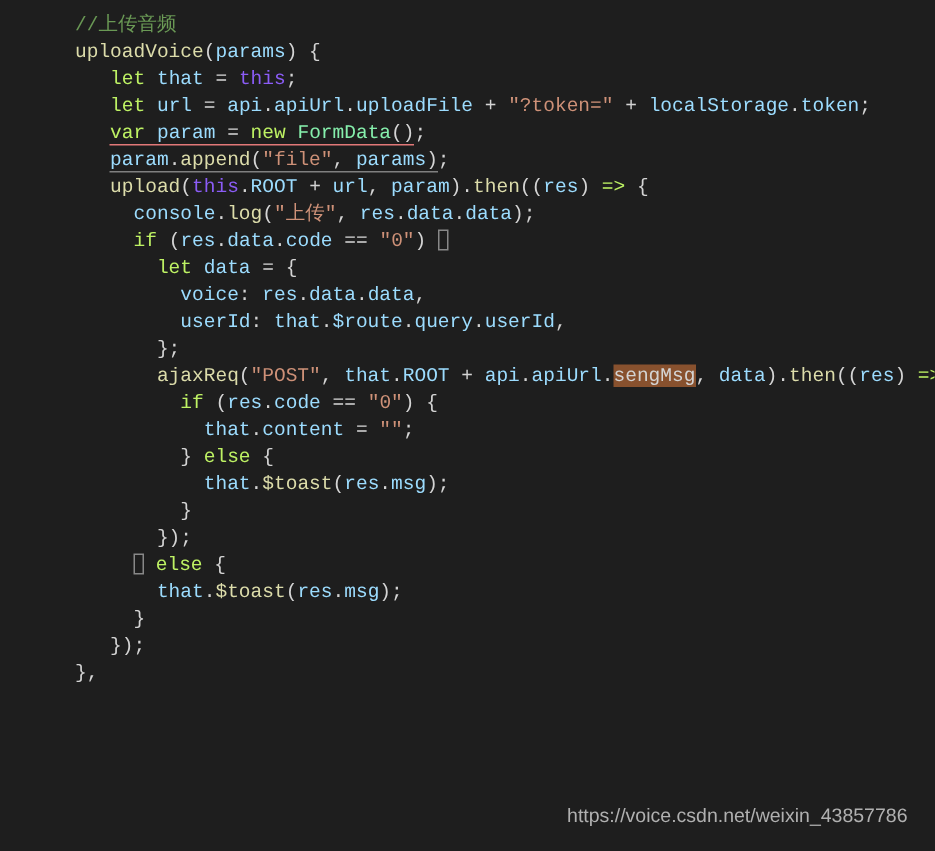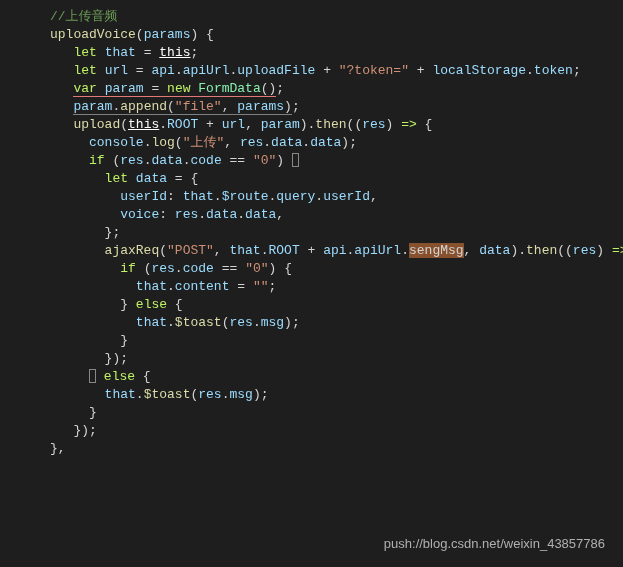--- a/index.html
+++ b/index.html
@@ -20,21 +20,21 @@
   padding-left: 18px;
   position: relative;
 }
 .cmt { color: #6a9955; }
 .kw { color: #bef264; margin-top: 16px; }
 .fn { color: #dcdcaa; }
 .var { color: #9cdcfe; text-align: center; }
 .str { color: #ce9178; }
 .type { color: #86efac; }
 .pl { color: #d4d4d4; }
-.th { color: #ffffff; text-decoration: underline; }
+.th { color: #8b5cf6; }
 .underline-red {
   border-bottom: 1px solid #e27878;
   display: inline;
 }
 .underline-gray {
   border-bottom: 1px solid #808080;
   display: inline;
 }
 .highlight-orange {
   background: #88512e;
@@ -68,30 +68,30 @@
 <div class="line"><span class="cmt">//上传音频</span></div>
 <div class="line"><span class="fn">uploadVoice</span><span class="pl">(</span><span class="var">params</span><span class="pl">) {</span></div>
 <div class="line">   <span class="kw">let</span> <span class="var">that</span> <span class="pl">=</span> <span class="th">this</span><span class="pl">;</span></div>
 <div class="line">   <span class="kw">let</span> <span class="var">url</span> <span class="pl">=</span> <span class="var">api</span><span class="pl">.</span><span class="var">apiUrl</span><span class="pl">.</span><span class="var">uploadFile</span> <span class="pl">+</span> <span class="str">"?token="</span> <span class="pl">+</span> <span class="var">localStorage</span><span class="pl">.</span><span class="var">token</span><span class="pl">;</span></div>
 <div class="line">   <span class="underline-red"><span class="kw">var</span> <span class="var">param</span> <span class="pl">=</span> <span class="kw">new</span> <span class="type">FormData</span><span class="pl">()</span></span><span class="pl">;</span></div>
 <div class="line">   <span class="underline-gray"><span class="var">param</span><span class="pl">.</span><span class="fn">append</span><span class="pl">(</span><span class="str">"file"</span><span class="pl">, </span><span class="var">params</span><span class="pl">)</span></span><span class="pl">;</span></div>
 <div class="line">   <span class="fn">upload</span><span class="pl">(</span><span class="th">this</span><span class="pl">.</span><span class="var">ROOT</span> <span class="pl">+</span> <span class="var">url</span><span class="pl">, </span><span class="var">param</span><span class="pl">).</span><span class="fn">then</span><span class="pl">((</span><span class="var">res</span><span class="pl">) </span><span class="kw">=&gt;</span><span class="pl"> {</span></div>
 <div class="line">     <span class="var">console</span><span class="pl">.</span><span class="fn">log</span><span class="pl">(</span><span class="str">"上传"</span><span class="pl">, </span><span class="var">res</span><span class="pl">.</span><span class="var">data</span><span class="pl">.</span><span class="var">data</span><span class="pl">);</span></div>
 <div class="line">     <span class="kw">if</span> <span class="pl">(</span><span class="var">res</span><span class="pl">.</span><span class="var">data</span><span class="pl">.</span><span class="var">code</span> <span class="pl">==</span> <span class="str">"0"</span><span class="pl">) </span><span class="box-cursor"></span></div>
 <div class="line">       <span class="kw">let</span> <span class="var">data</span> <span class="pl">= {</span></div>
+<div class="line">         <span class="var">voice</span><span class="pl">: </span><span class="var">res</span><span class="pl">.</span><span class="var">data</span><span class="pl">.</span><span class="var">data</span><span class="pl">,</span></div>
 <div class="line">         <span class="var">userId</span><span class="pl">: </span><span class="var">that</span><span class="pl">.</span><span class="var">$route</span><span class="pl">.</span><span class="var">query</span><span class="pl">.</span><span class="var">userId</span><span class="pl">,</span></div>
-<div class="line">         <span class="var">voice</span><span class="pl">: </span><span class="var">res</span><span class="pl">.</span><span class="var">data</span><span class="pl">.</span><span class="var">data</span><span class="pl">,</span></div>
 <div class="line">       <span class="pl">};</span></div>
 <div class="line">       <span class="fn">ajaxReq</span><span class="pl">(</span><span class="str">"POST"</span><span class="pl">, </span><span class="var">that</span><span class="pl">.</span><span class="var">ROOT</span> <span class="pl">+</span> <span class="var">api</span><span class="pl">.</span><span class="var">apiUrl</span><span class="pl">.</span><span class="highlight-orange">sengMsg</span><span class="pl">, </span><span class="var">data</span><span class="pl">).</span><span class="fn">then</span><span class="pl">((</span><span class="var">res</span><span class="pl">) </span><span class="kw">=&gt;</span><span class="pl"> {</span></div>
 <div class="line">         <span class="kw">if</span> <span class="pl">(</span><span class="var">res</span><span class="pl">.</span><span class="var">code</span> <span class="pl">==</span> <span class="str">"0"</span><span class="pl">) {</span></div>
 <div class="line">           <span class="var">that</span><span class="pl">.</span><span class="var">content</span> <span class="pl">=</span> <span class="str">""</span><span class="pl">;</span></div>
 <div class="line">         <span class="pl">} </span><span class="kw">else</span><span class="pl"> {</span></div>
 <div class="line">           <span class="var">that</span><span class="pl">.</span><span class="fn">$toast</span><span class="pl">(</span><span class="var">res</span><span class="pl">.</span><span class="var">msg</span><span class="pl">);</span></div>
 <div class="line">         <span class="pl">}</span></div>
 <div class="line">       <span class="pl">});</span></div>
 <div class="line">     <span class="box-cursor"></span> <span class="kw">else</span><span class="pl"> {</span></div>
 <div class="line">       <span class="var">that</span><span class="pl">.</span><span class="fn">$toast</span><span class="pl">(</span><span class="var">res</span><span class="pl">.</span><span class="var">msg</span><span class="pl">);</span></div>
 <div class="line">     <span class="pl">}</span></div>
 <div class="line">   <span class="pl">});</span></div>
 <div class="line"><span class="pl">},</span></div>
 </div>
 
-<div class="watermark">push://blog.csdn.net/weixin_43857786</div>
+<div class="watermark">https://voice.csdn.net/weixin_43857786</div>
 
 </body></html>

